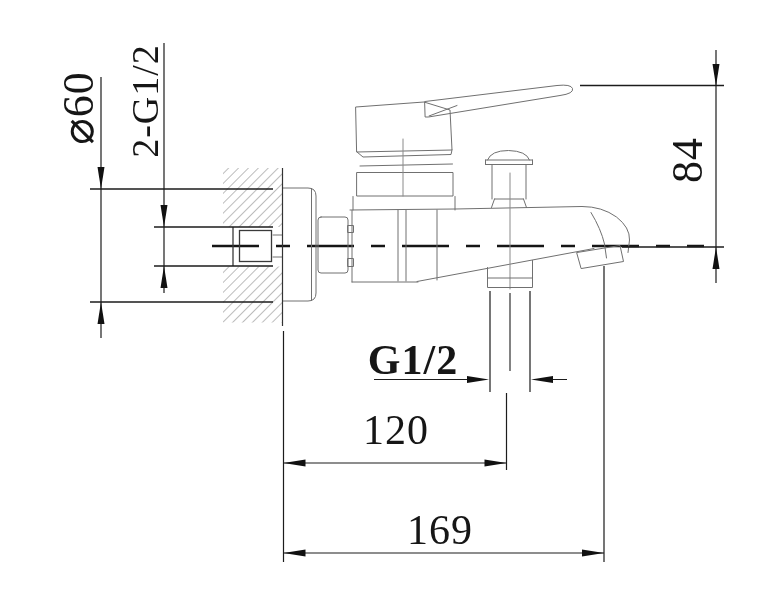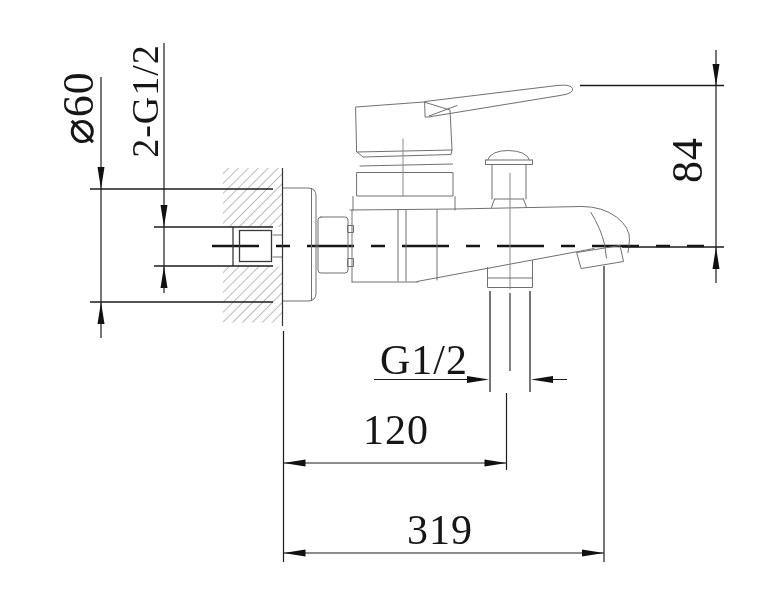--- a/index.html
+++ b/index.html
@@ -18,21 +18,21 @@
     font-size:42px;
     line-height:1;
     white-space:nowrap;
     letter-spacing:1px;
     user-select:none;
   }
   .dim-label.vertical{transform:rotate(-90deg);}
   .lbl-flange   {left:-1px;  top:84px;  width:160px;height:48px;font-size:44px;}
   .lbl-inlet    {left:65px;  top:77px;  width:160px;height:48px;font-size:38px;}
   .lbl-height   {left:608px; top:136px; width:160px;height:48px;font-size:44px;}
-  .lbl-outlet   {left:344px; top:336px; width:160px;height:48px;}
+  .lbl-outlet   {left:333px; top:336px; width:160px;height:48px;font-weight:bold;}
   .lbl-wallout  {left:316px; top:406px; width:160px;height:48px;}
   .lbl-walltip  {left:360px; top:506px; width:160px;height:48px;}
 </style>
 </head>
 <body>
 
 <div class="stage">
 
   <svg width="767" height="600" viewBox="0 0 767 600">
     <defs>
@@ -149,14 +149,14 @@
   <div class="dim-label vertical lbl-flange">⌀60</div>
 
   <div class="dim-label vertical lbl-inlet">2-G1/2</div>
 
   <div class="dim-label vertical lbl-height">84</div>
 
   <div class="dim-label lbl-outlet">G1/2</div>
 
   <div class="dim-label lbl-wallout">120</div>
 
-  <div class="dim-label lbl-walltip">319</div>
+  <div class="dim-label lbl-walltip">169</div>
 </div>
 
 </body></html>

